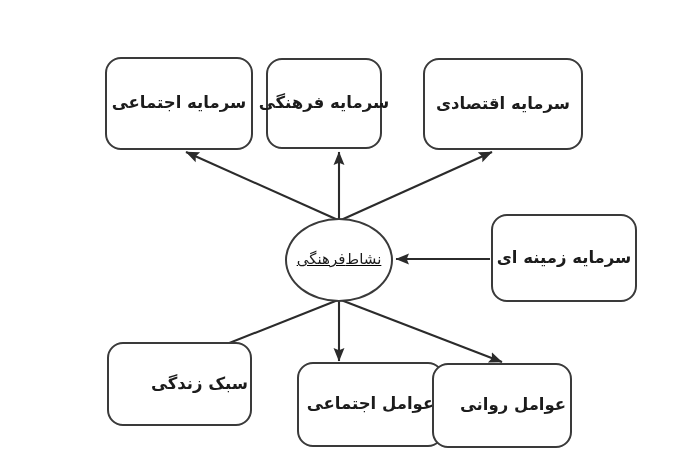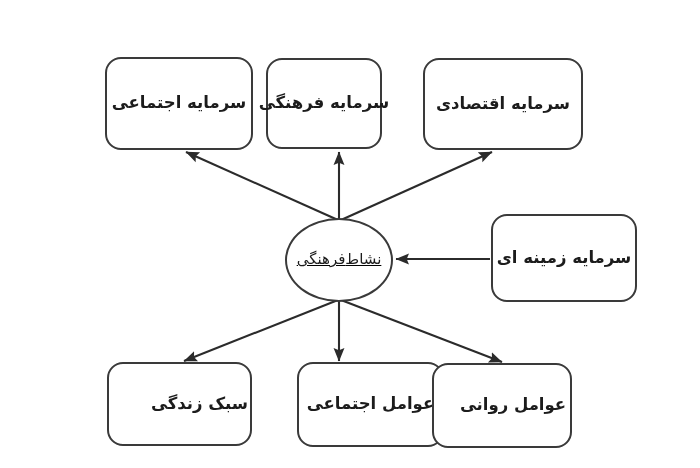--- a/index.html
+++ b/index.html
@@ -110,21 +110,21 @@
 
   <div class="node-ellipse" style="left:285px; top:218px; width:108px; height:84px;">
     <span class="node-label">نشاط</span>
     <span class="node-label">فرهنگی</span>
   </div>
 
   <div class="node-box" style="left:491px; top:214px; width:146px; height:88px;">
     <span class="node-label">سرمایه زمینه ای</span>
   </div>
 
-  <div class="node-box" style="left:107px; top:362px; width:145px; height:84px;padding-left:40px;">
+  <div class="node-box" style="left:107px; top:342px; width:145px; height:84px;padding-left:40px;">
     <span class="node-label">سبک زندگی</span>
   </div>
 
   <div class="node-box" style="left:265px; top:362px; width:147px; height:85px;margin-left:32px;">
     <span class="node-label">عوامل اجتماعی</span>
   </div>
 
   <div class="node-box" style="left:432px; top:363px; width:140px; height:85px;padding-left:22px;">
     <span class="node-label">عوامل روانی</span>
   </div>

